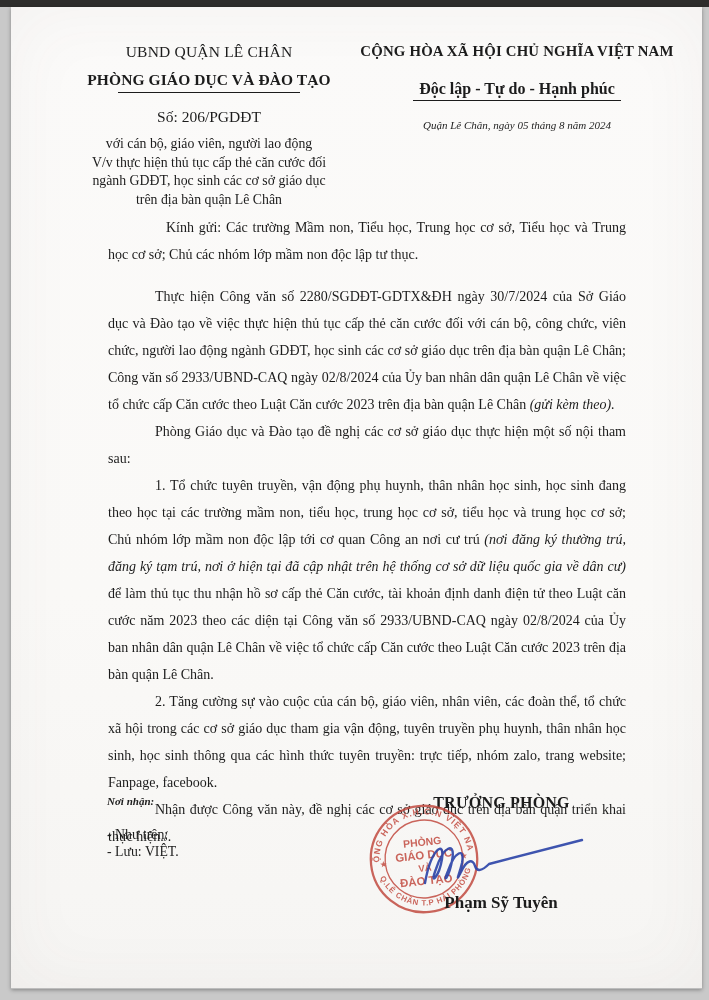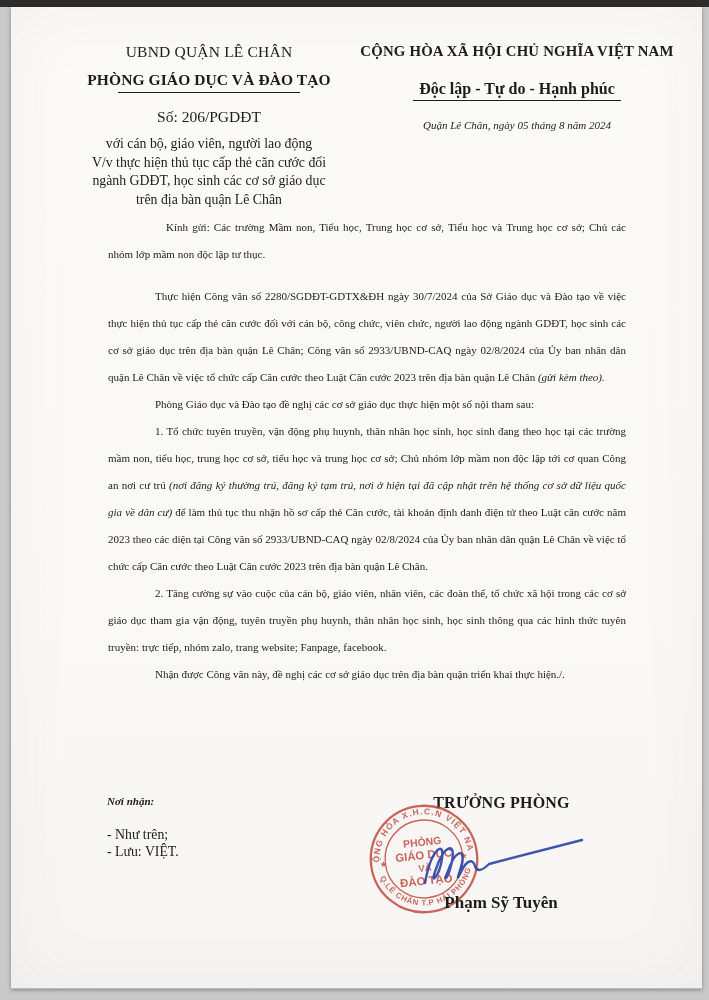--- a/index.html
+++ b/index.html
@@ -22,21 +22,21 @@
   .org-name{font-size:15.5px;font-weight:bold;margin-top:10px;letter-spacing:.1px;}
   .org-underline{width:182px;height:0;border-bottom:1.6px solid #1c1c1c;margin:3px auto 0;}
   .doc-number{font-size:15.5px;margin-top:15px;}
   .subject{font-size:13.8px;line-height:18.5px;margin-top:9px;}
   .hdr-right{position:absolute;left:336px;top:36px;width:340px;text-align:center;}
   .motto1{font-size:14.8px;font-weight:bold;letter-spacing:.2px;}
   .motto2{font-size:16px;font-weight:bold;margin-top:20px;}
   .motto2 span{display:inline-block;border-bottom:1.7px solid #1c1c1c;padding:0 6px 2px;}
   .place-date{font-size:11px;font-style:italic;margin-top:18px;}
   
-  .doc-body{position:absolute;left:97px;top:207px;width:518px;font-size:11px;line-height:27px;text-align:justify;}
+  .doc-body{position:absolute;left:97px;top:207px;width:518px;font-size:14px;line-height:27px;text-align:justify;}
   .doc-body p{margin:0;text-indent:47px;}
   .doc-body p.kinh-gui{text-indent:58px;margin-bottom:15px;}
   .doc-body .it{font-style:italic;}
   
   .recipients{position:absolute;left:96px;top:786px;font-size:14px;line-height:17px;}
   .recipients-label{font-size:11px;font-weight:bold;font-style:italic;margin-bottom:16px;}
   .recipient-line{font-size:13.8px;}
   .signer-title{position:absolute;left:408px;top:787px;width:165px;text-align:center;font-size:16px;font-weight:bold;letter-spacing:.2px;}
   .signer-name{position:absolute;left:405px;top:886px;width:170px;text-align:center;font-size:17px;font-weight:bold;}
   .stamp-wrap{position:absolute;left:356px;top:795px;width:114px;height:114px;opacity:.82;transform:rotate(-6deg);}

